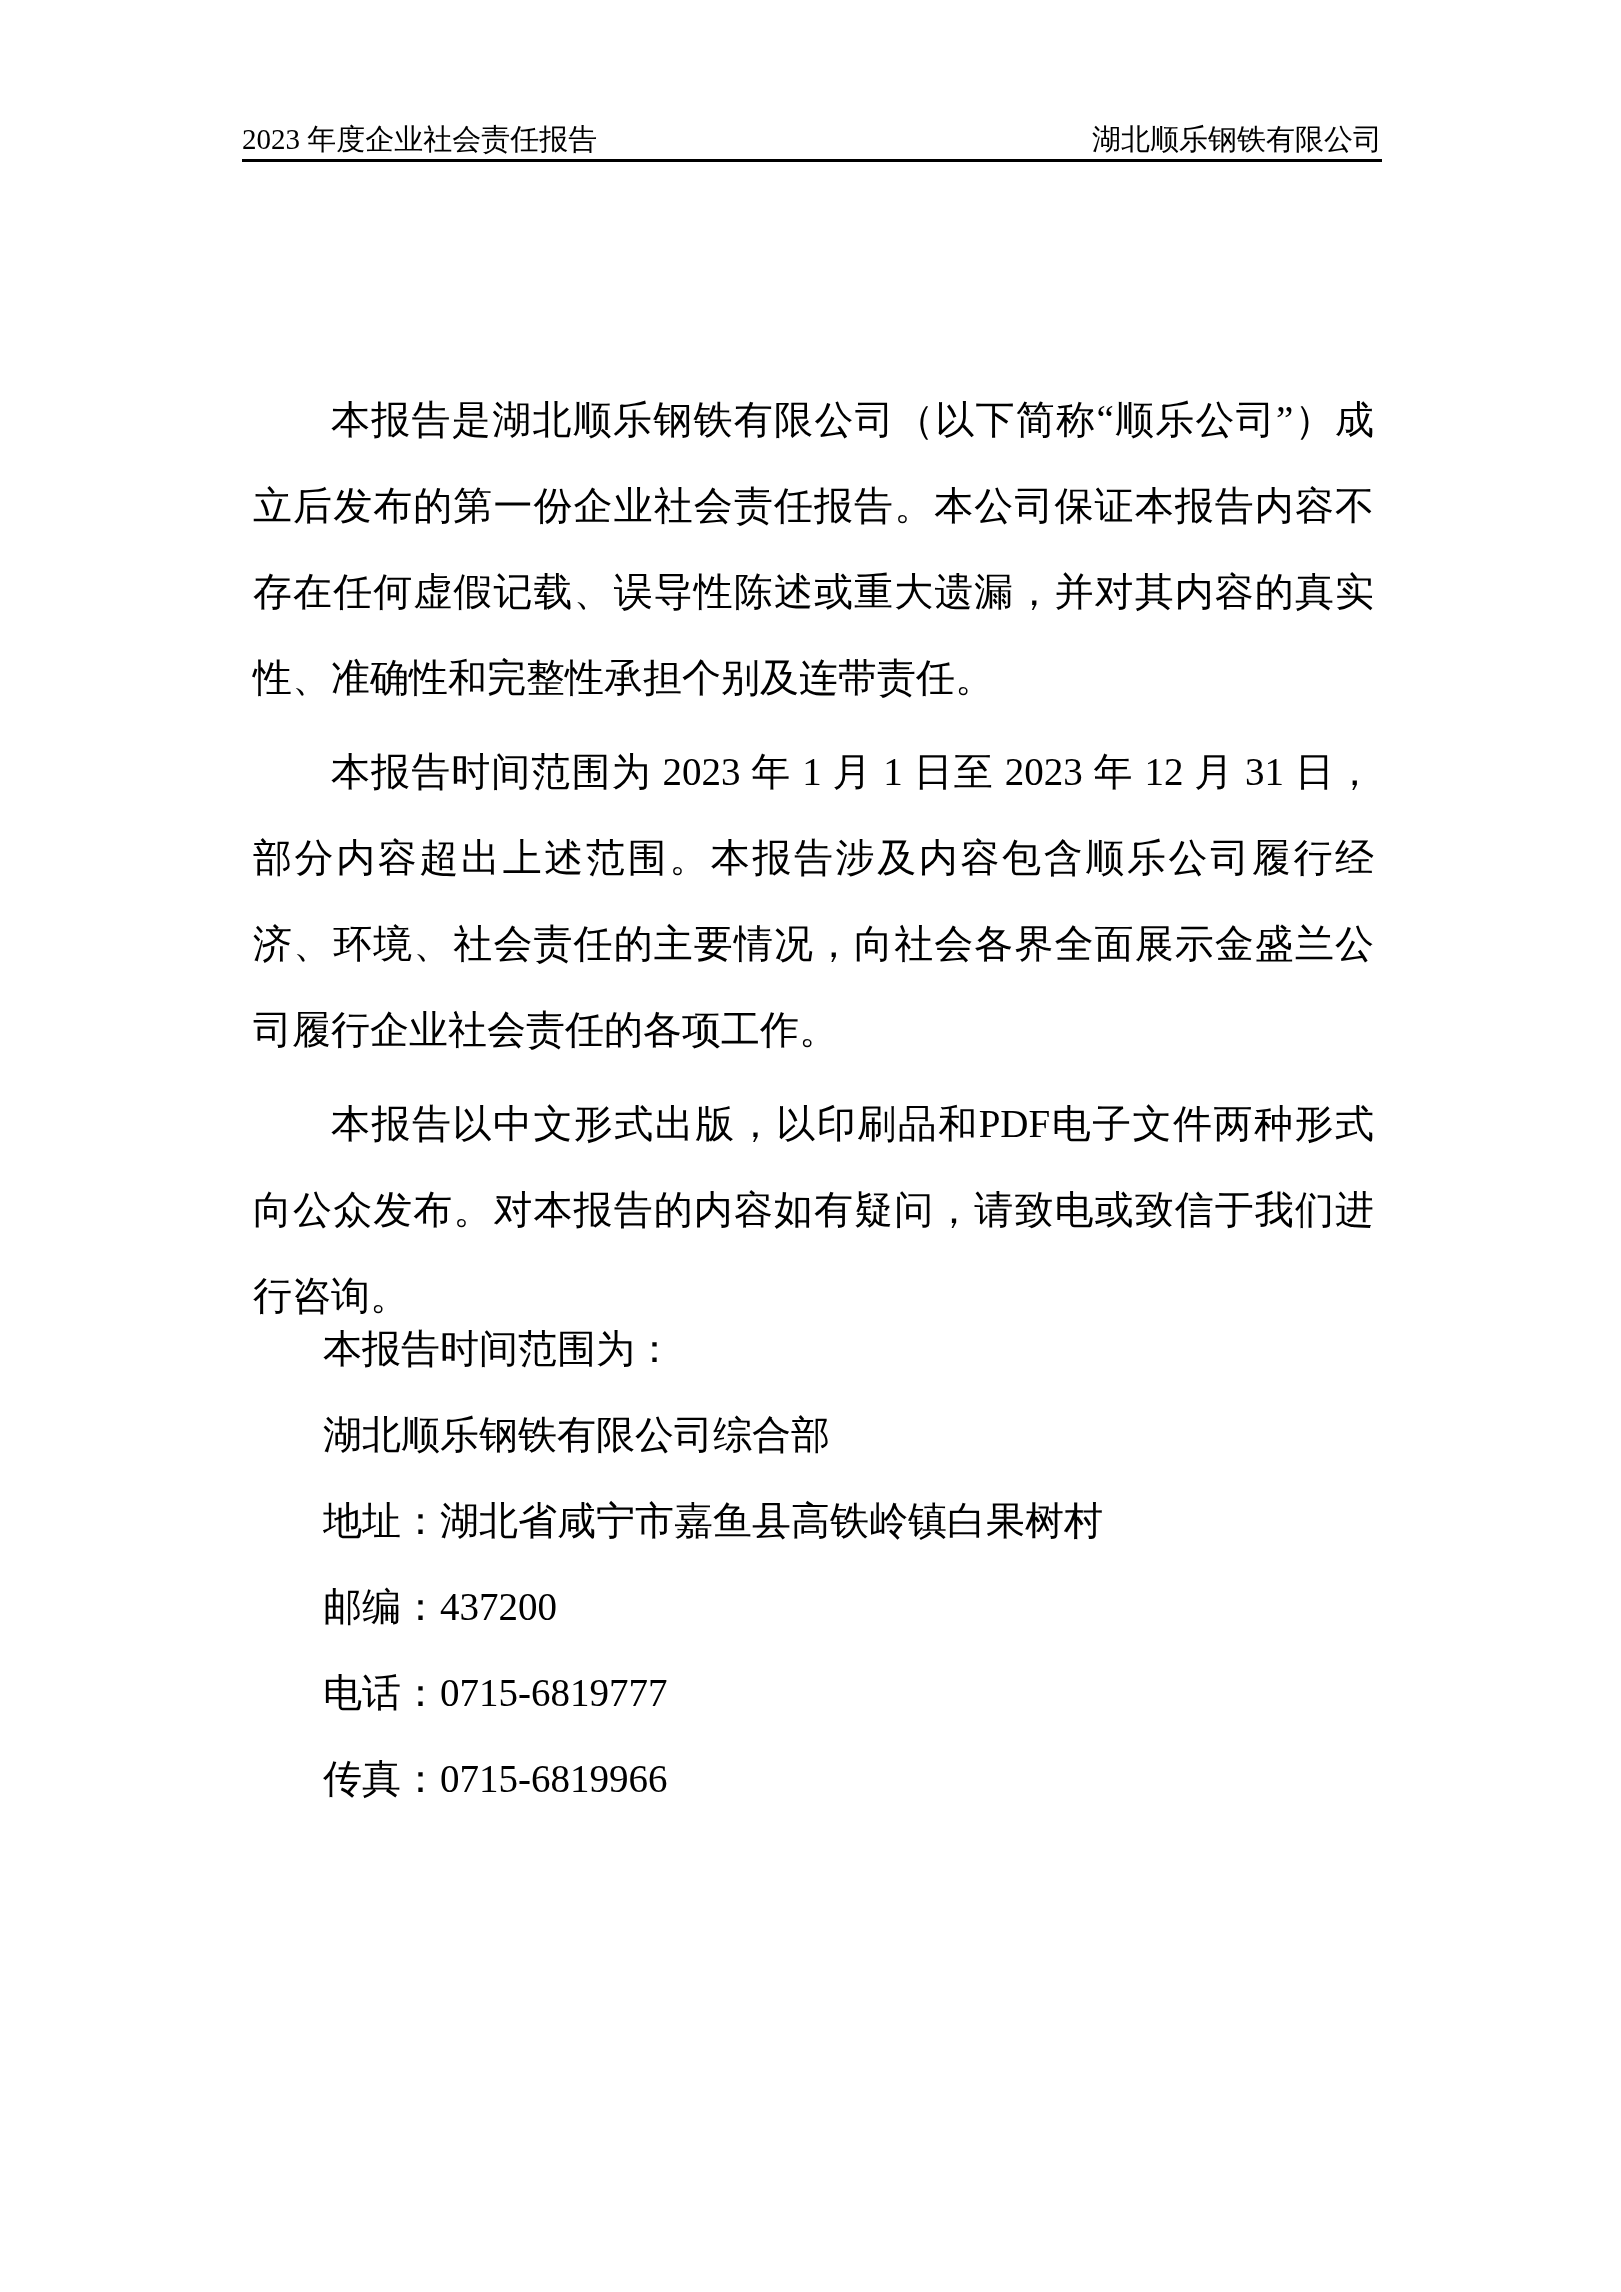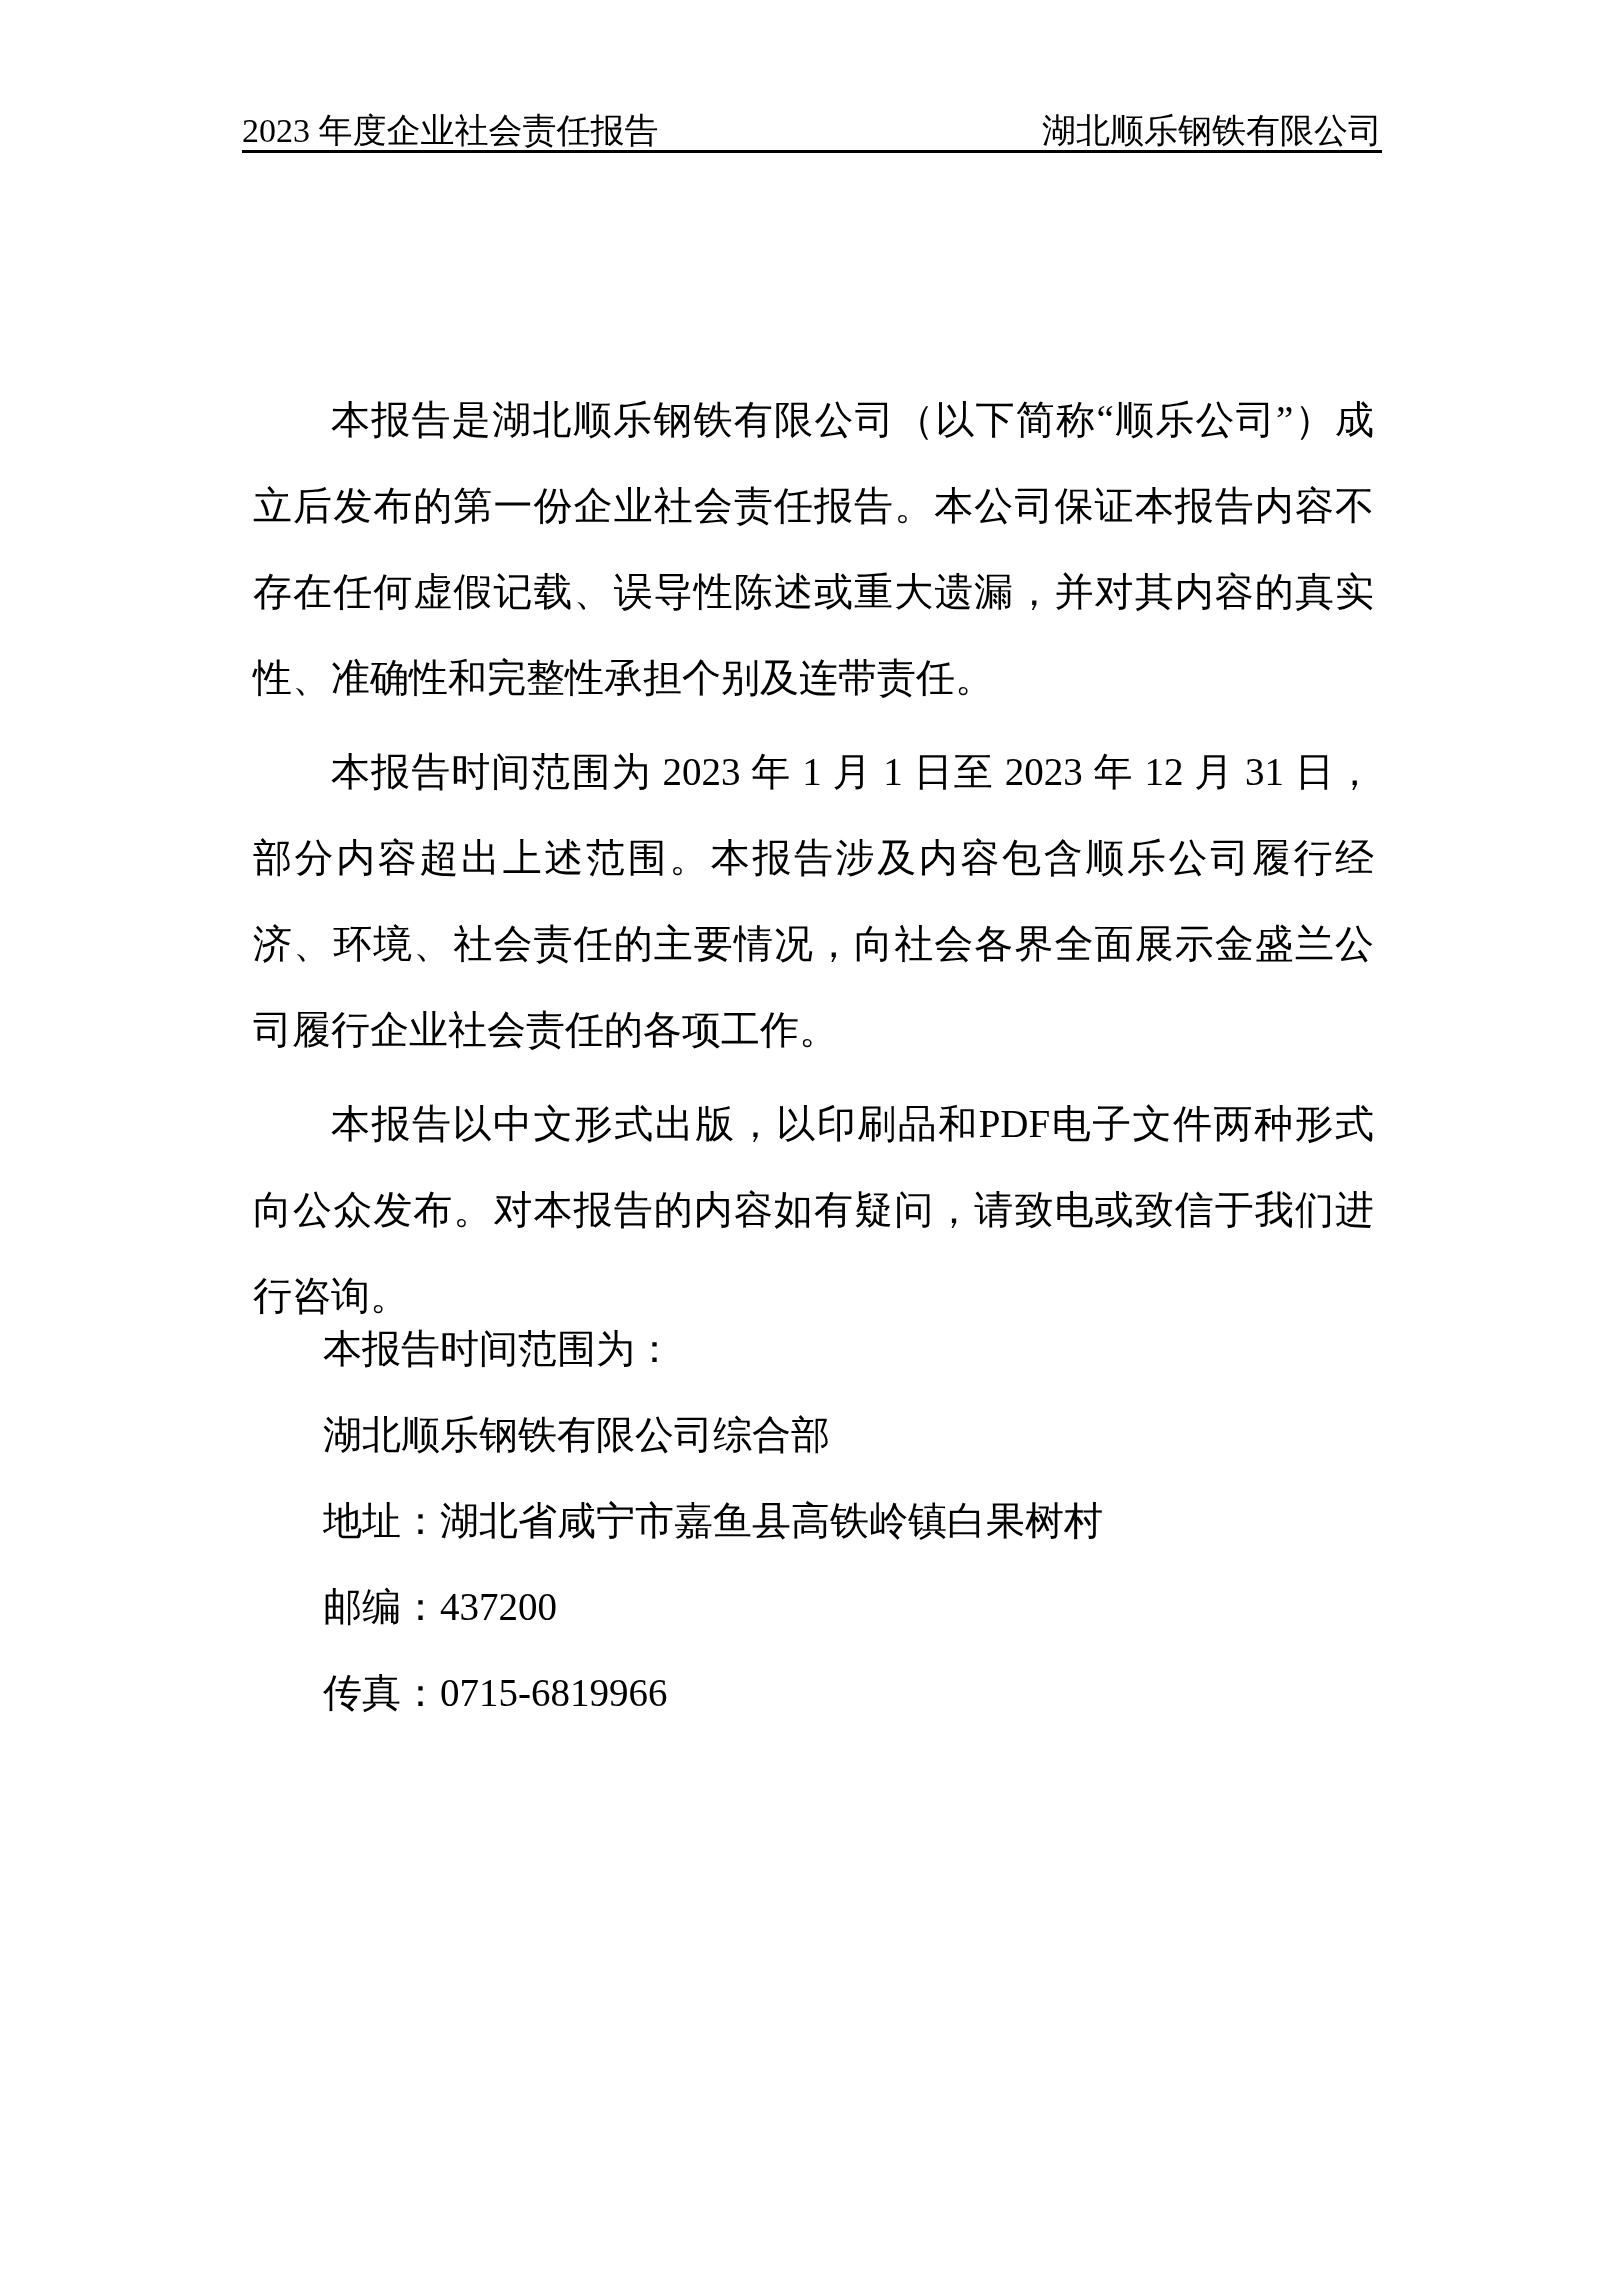--- a/index.html
+++ b/index.html
@@ -15,26 +15,26 @@
     background: #ffffff;
     color: #000000;
     font-family: "Liberation Serif", "DejaVu Serif", serif;
     overflow: hidden;
   }
 
   
   .header {
     position: absolute;
     left: 242px;
-    top: 112px;
+    top: 121px;
     width: 1140px;
     display: flex;
     justify-content: space-between;
     align-items: flex-end;
-    font-size: 34px;
+    font-size: 29px;
     line-height: 37px;
     border-bottom: 3.9px solid #000000;
     padding-bottom: 1px;
   }
   .header-left { white-space: nowrap; }
   .header-right { white-space: nowrap; }
 
   
   .doc-title {
     position: absolute;
@@ -99,17 +99,18 @@
       <p>本报告是湖北顺乐钢铁有限公司（以下简称“顺乐公司”）成立后发布的第一份企业社会责任报告。本公司保证本报告内容不存在任何虚假记载、误导性陈述或重大遗漏，并对其内容的真实性、准确性和完整性承担个别及连带责任。</p>
       <p>本报告时间范围为 2023 年 1 月 1 日至 2023 年 12 月 31 日，部分内容超出上述范围。本报告涉及内容包含顺乐公司履行经济、环境、社会责任的主要情况，向社会各界全面展示金盛兰公司履行企业社会责任的各项工作。</p>
       <p>本报告以中文形式出版，以印刷品和PDF电子文件两种形式向公众发布。对本报告的内容如有疑问，请致电或致信于我们进行咨询。</p>
     </div>
 
   <div class="contact">
       <p>本报告时间范围为：</p>
       <p>湖北顺乐钢铁有限公司综合部</p>
       <p>地址：湖北省咸宁市嘉鱼县高铁岭镇白果树村</p>
       <p>邮编：437200</p>
+      <p>电话：0715-6819777</p>
       <p>传真：0715-6819966</p>
     </div>
 
 </div>
 
 
 </body></html>

